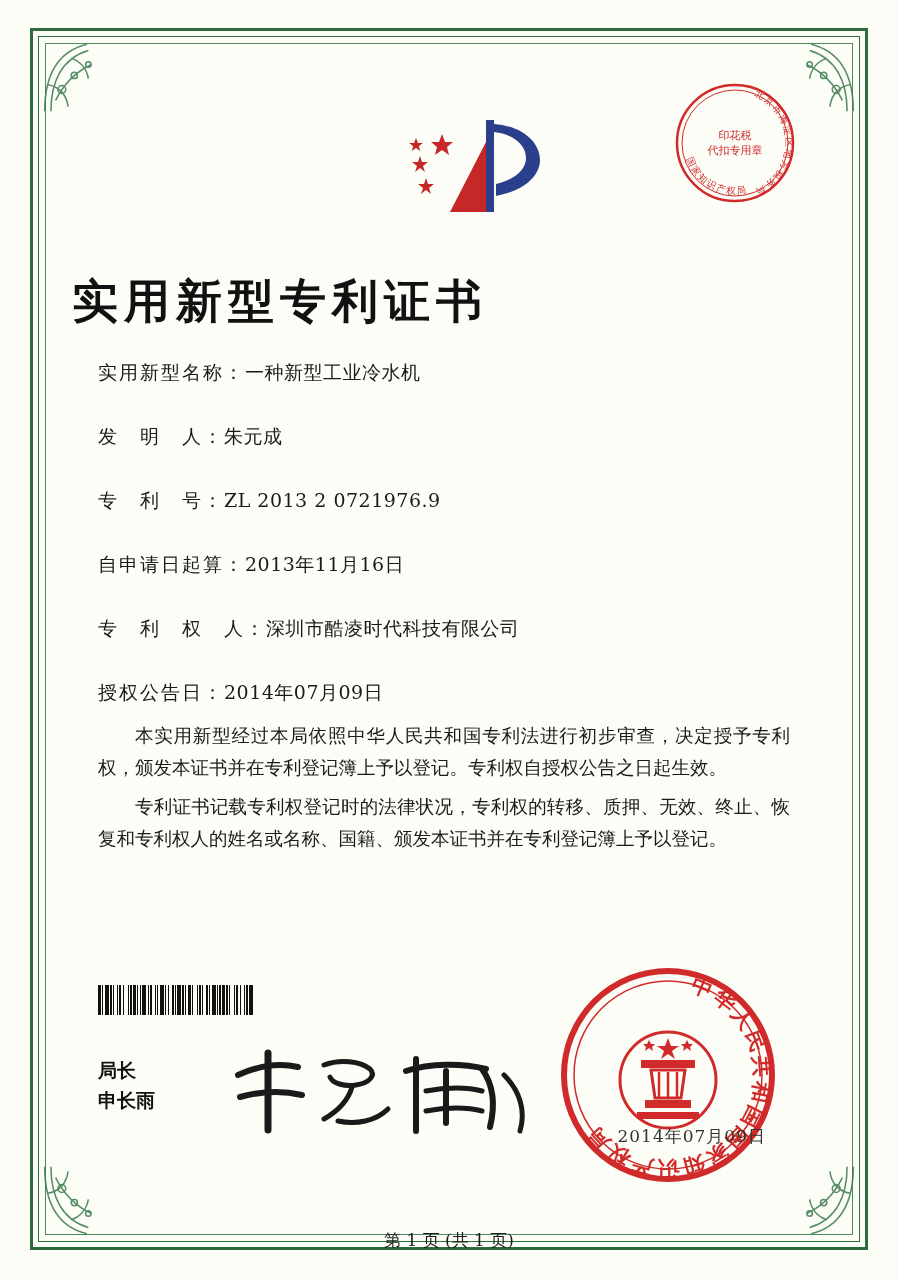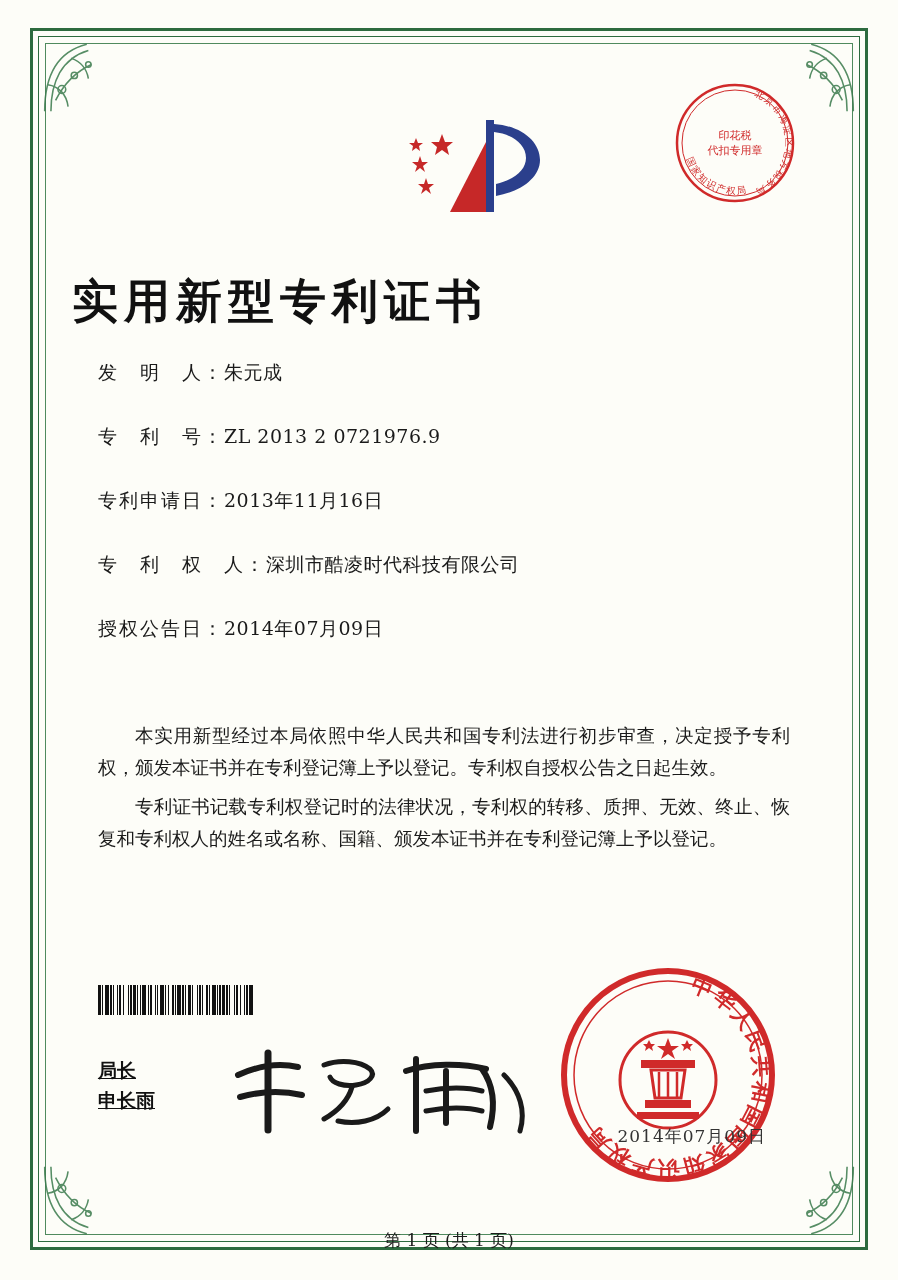--- a/index.html
+++ b/index.html
@@ -159,21 +159,20 @@
 
   .sign-block {
     position: absolute;
     left: 38px;
     top: 995px;
     font-size: 19px;
     line-height: 1.6;
     color: #111;
     font-weight: bold;
     font-family: "DejaVu Serif", "Liberation Serif", serif;
-    text-decoration: underline;
   }
 
   .handwriting {
     position: absolute;
     left: 160px;
     top: 975px;
     width: 330px;
     height: 110px;
   }
 
@@ -297,27 +296,30 @@
         </text>
         <text x="65" y="61" font-size="11" fill="#d02a2a" text-anchor="middle" font-family="DejaVu Serif, serif">印花税</text>
         <text x="65" y="76" font-size="11" fill="#d02a2a" text-anchor="middle" font-family="DejaVu Serif, serif">代扣专用章</text>
       </svg>
     </div>
 
     <div class="title">实用新型专利证书</div>
 
     <div class="fields">
       <div class="field">
+        <span class="lbl">实用新型名称：</span><span class="val">一种新型工业冷水机</span>
+      </div>
+      <div class="field">
         <span class="lbl">发　明　人：</span><span class="val">朱元成</span>
       </div>
       <div class="field">
         <span class="lbl">专　利　号：</span><span class="val">ZL 2013 2 0721976.9</span>
       </div>
       <div class="field">
-        <span class="lbl">专利申请日：</span><span class="val">2013年11月16日</span>
+        <span class="lbl">自申请日起算：</span><span class="val">2013年11月16日</span>
       </div>
       <div class="field">
         <span class="lbl">专　利　权　人：</span><span class="val">深圳市酷凌时代科技有限公司</span>
       </div>
       <div class="field">
         <span class="lbl">授权公告日：</span><span class="val">2014年07月09日</span>
       </div>
     </div>
 
     <div class="paragraphs">

